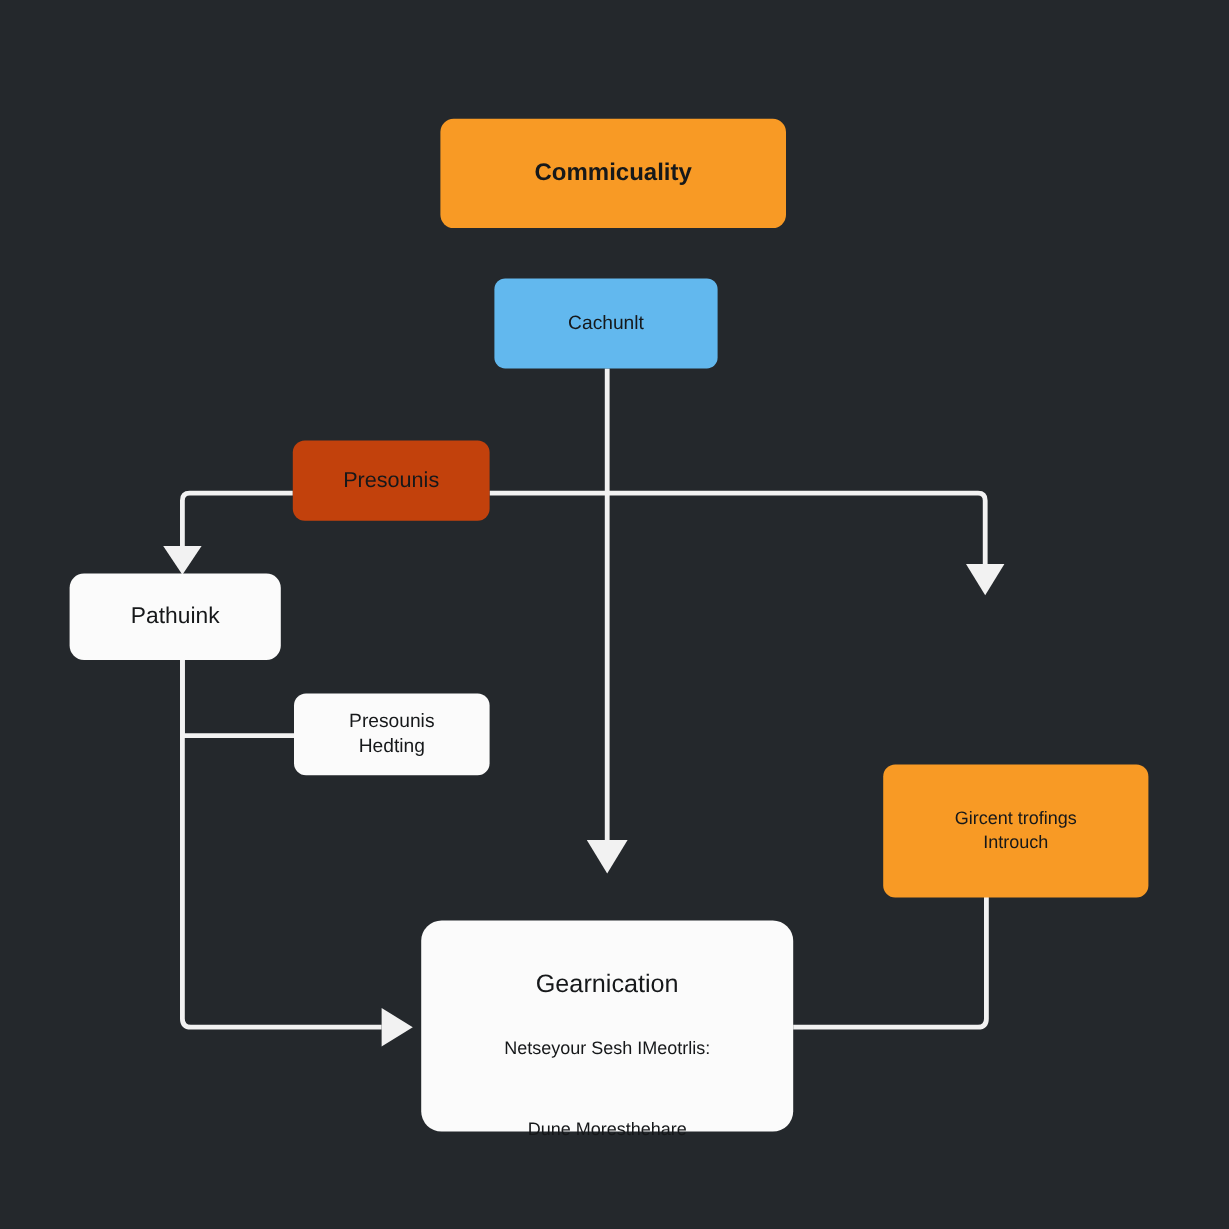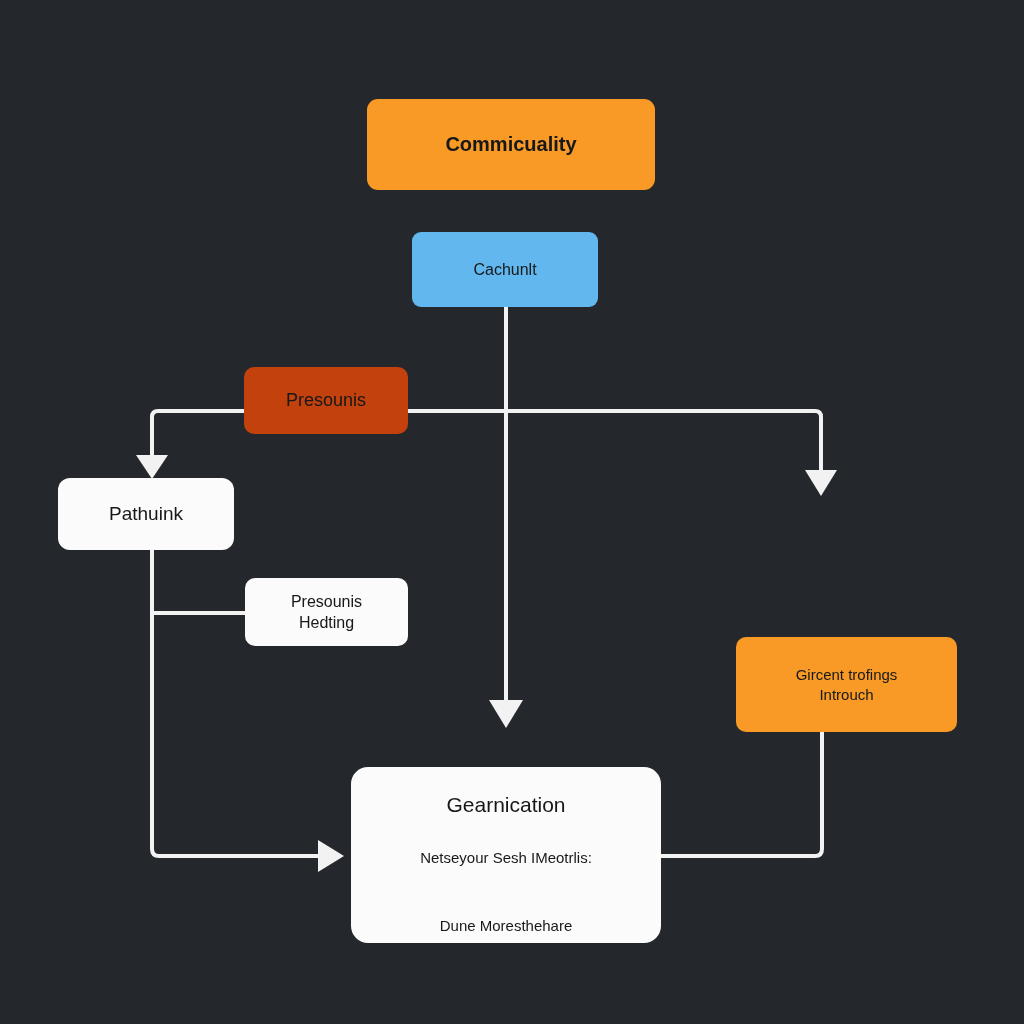--- a/index.html
+++ b/index.html
@@ -66,31 +66,31 @@
     border-radius: 12px;
     font-size: 19px;
   }
   #node-prassction {
     left: 245px; top: 578px; width: 163px; height: 68px;
     background: #fbfbfb;
     border-radius: 10px;
     font-size: 16px;
   }
   #node-gircent {
-    left: 736px; top: 637px; width: 221px; height: 95px;
+    left: 736px; top: 637px; width: 221px; height: 111px;
     background: #f89a25;
     border-radius: 10px;
     font-size: 15px;
   }
   #node-gearnication {
     left: 351px; top: 767px; width: 310px; height: 176px;
     background: #fbfbfb;
     border-radius: 17px;
     justify-content: flex-start;
-    padding-top: 24px;
+    padding-top: 40px;
   }
   #node-gearnication .title {
     font-size: 21px;
     margin-bottom: 29px;
   }
   #node-gearnication .sub {
     font-size: 15px;
     margin-bottom: 36px;
   }
   #node-gearnication .sub2 {

